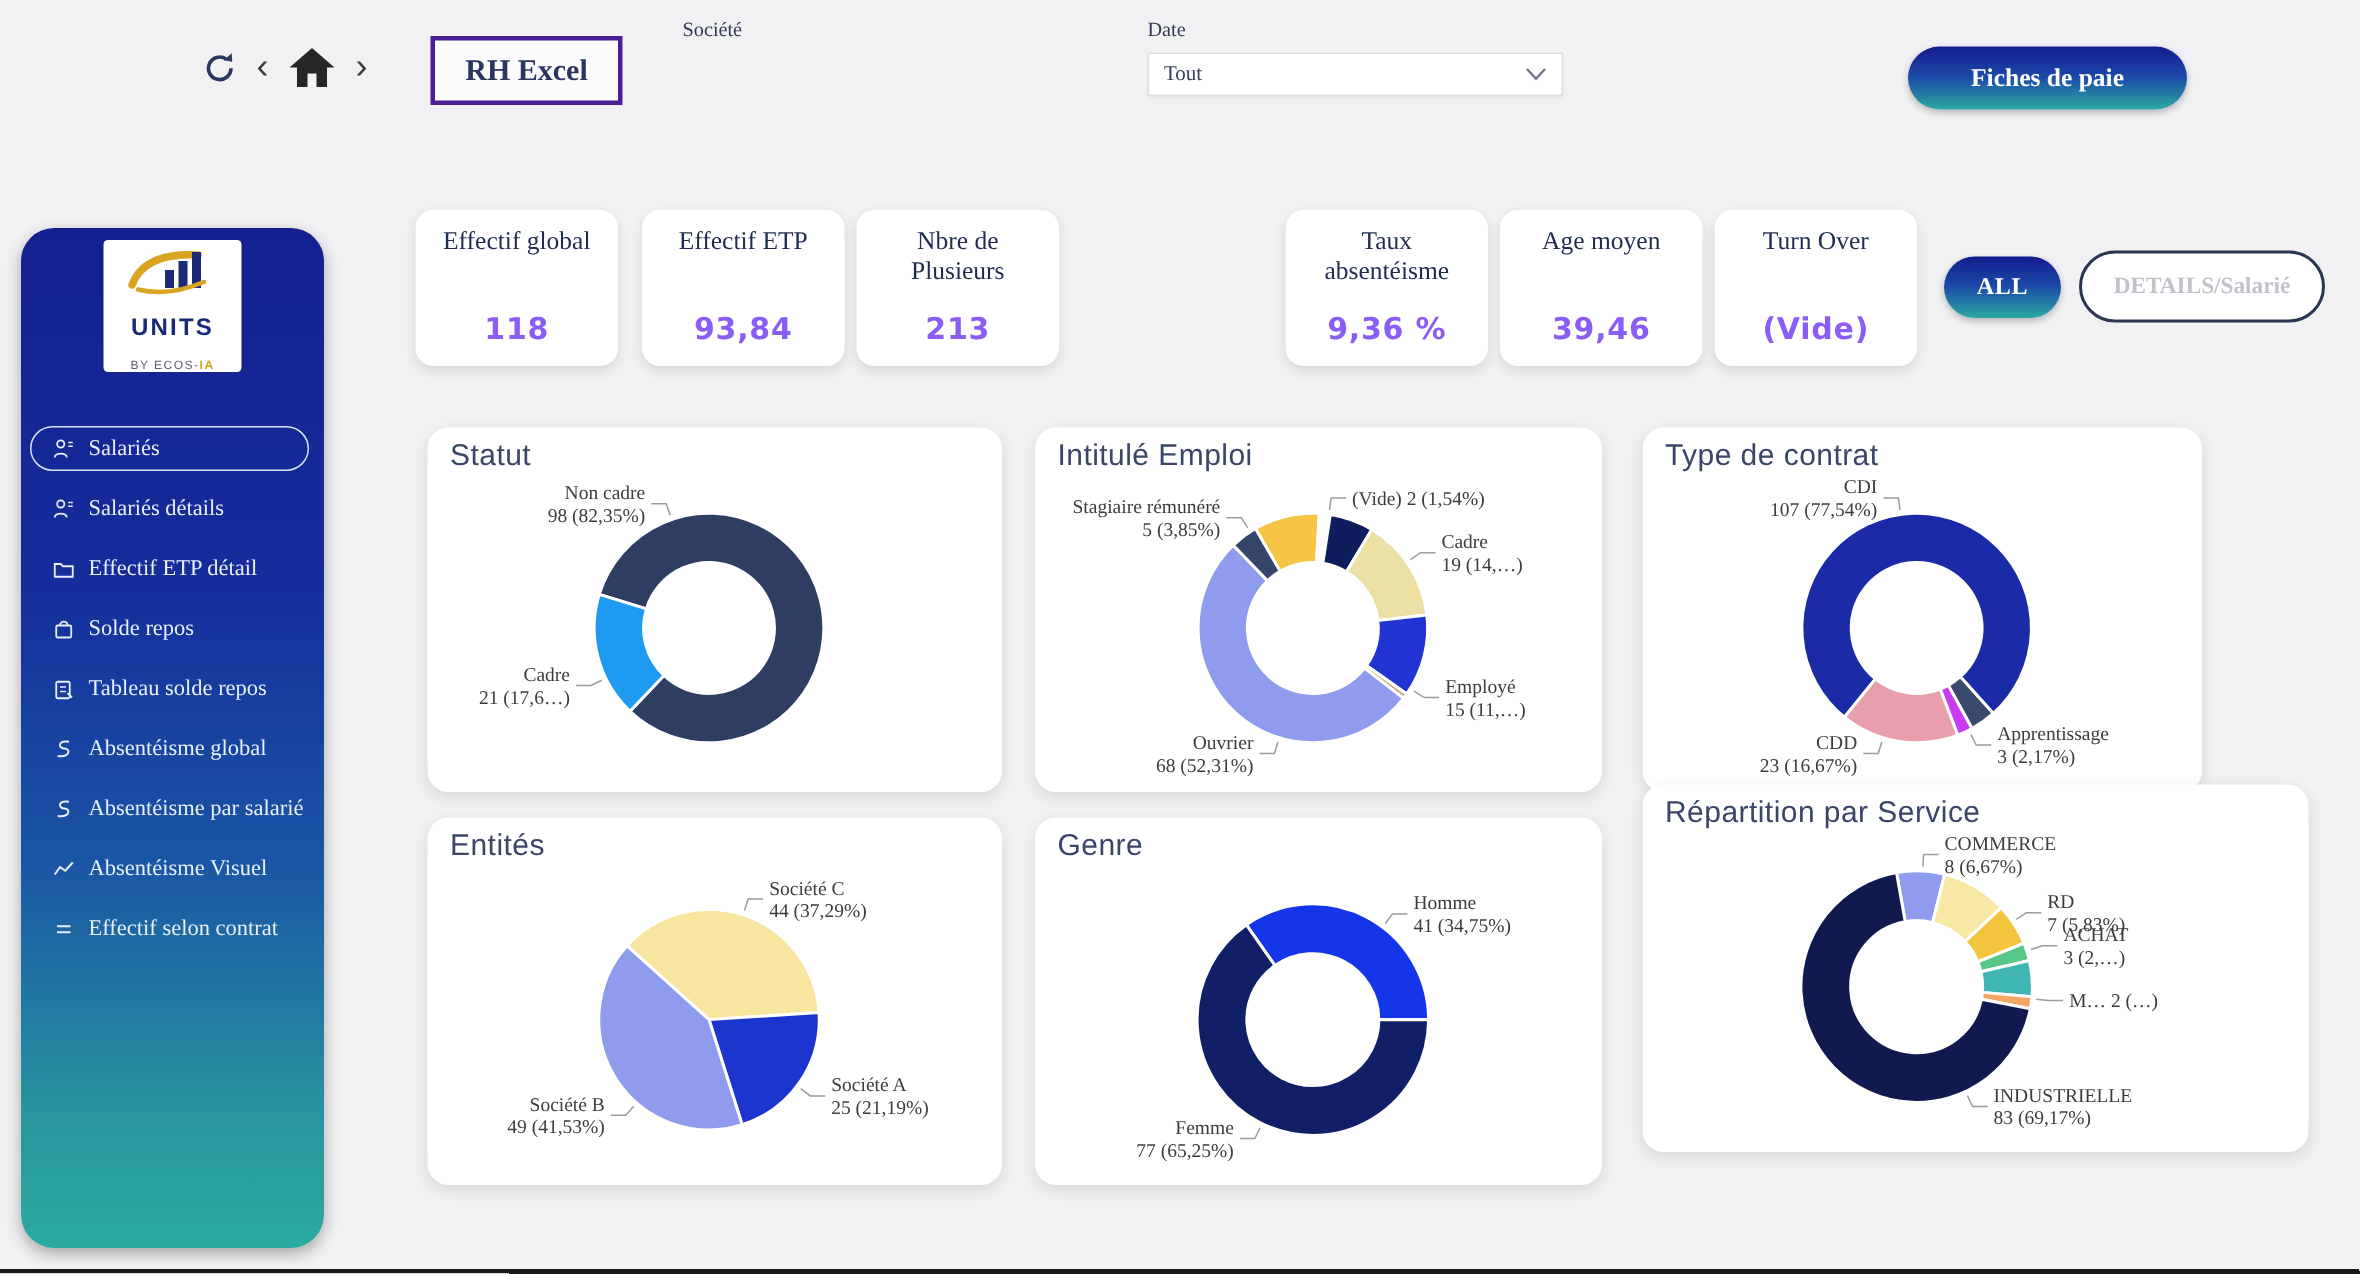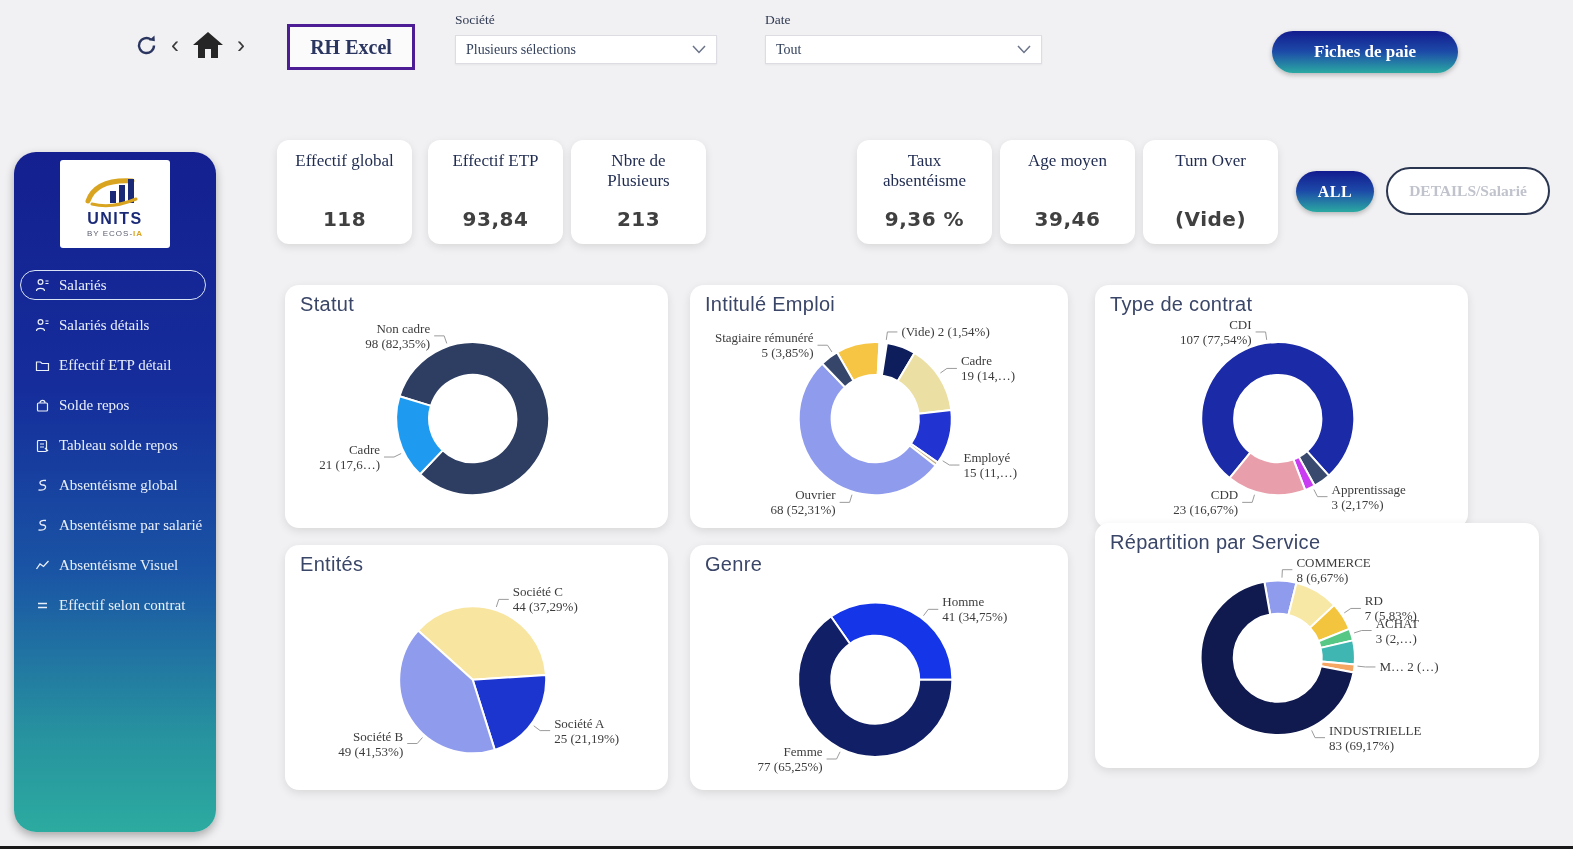--- a/index.html
+++ b/index.html
@@ -27,39 +27,39 @@
   #btn-fiches { left:1272px; top:31px; width:186px; height:42px; font-size:17px; }
   #btn-all { left:1296px; top:171px; width:78px; height:41px; font-size:16px; letter-spacing:0.5px; }
   #btn-details { position:absolute; left:1386px; top:167px; width:164px; height:48px; border-radius:24px;
                  background:#ffffff; border:2px solid #2a3550; display:flex; align-items:center; justify-content:center;
                  font-family:"Liberation Serif",serif; font-weight:bold; font-size:15.5px; color:#c0c3cc; cursor:pointer; }
 
   
   .sidebar { position:absolute; left:14px; top:152px; width:202px; height:680px; border-radius:22px;
              background:linear-gradient(180deg,#14208f 0%,#152d9b 35%,#1a55a5 62%,#27939f 86%,#2caba0 100%);
              box-shadow:0 4px 10px rgba(0,0,0,0.3); padding:8px 0 0 0; }
-  .logo-box { width:110px; height:88px; background:#ffffff; margin:0 auto; border-radius:3px;
-              display:flex; flex-direction:column; align-items:center; justify-content:center; padding-top:2px; }
+  .logo-box { width:92px; height:88px; background:#ffffff; margin:0 auto; border-radius:3px;
+              display:flex; flex-direction:column; align-items:center; justify-content:space-between; padding-top:2px; }
   .logo-brand { font-family:"Liberation Sans",sans-serif; font-weight:bold; font-size:16px; letter-spacing:1.5px; color:#1b2a77; margin-top:1px; }
   .logo-sub { font-size:8px; letter-spacing:1px; color:#5a5f6e; margin-top:1px; }
   .logo-sub .gold { color:#d9a520; font-weight:bold; }
-  .nav-list { margin-top:22px; }
+  .nav-list { margin-top:36px; }
   .nav-item { position:relative; height:30px; margin:0 10px 10px 6px; display:flex; align-items:center;
               padding-left:14px; gap:9px; cursor:pointer; border-radius:16px; border:1.5px solid transparent; }
   .nav-item.active { border-color:#d7e3f4; }
   .nav-item .nlabel { font-family:"Liberation Serif",serif; font-size:15px; color:#eaf0fa; white-space:nowrap; }
   .nav-ic { width:15px; height:15px; flex:0 0 15px; }
 
   
   .kpi-card { position:absolute; top:140px; width:135px; height:104px; background:#ffffff; border-radius:12px;
               box-shadow:0 3px 8px rgba(0,0,0,0.10); display:flex; flex-direction:column; align-items:center; }
   .kpi-label { font-family:"Liberation Serif",serif; font-size:17px; color:#1f2b50; text-align:center;
                line-height:1.18; padding-top:11px; width:112px; }
   .kpi-value { margin-top:auto; padding-bottom:13px; font-family:"DejaVu Sans",sans-serif; font-size:20px;
-               font-weight:bold; color:#404040; letter-spacing:0.5px; }
+               font-weight:bold; color:#8b5cf6; letter-spacing:0.5px; }
 
   
   .chart-card { position:absolute; background:#ffffff; border-radius:14px; box-shadow:0 3px 10px rgba(0,0,0,0.10); overflow:hidden; }
   .chart-title { position:absolute; left:15px; top:8px; font-family:"Liberation Sans",sans-serif;
                  font-size:20px; color:#3a4668; letter-spacing:0.3px; z-index:2; }
   .chart-area { position:absolute; left:0; top:0; width:100%; height:100%; }
 
   .bottom-edge { position:absolute; left:0; bottom:0; width:100%; height:3px; background:#191919; }
 </style>
 </head>
@@ -80,26 +80,20 @@
           <path d="M17 2 L32 15 L27 15 L27 28 L20 28 L20 19 L14 19 L14 28 L7 28 L7 15 L2 15 Z" fill="#262626"></path>
         </svg>
     </span>
     <span class="chev">›</span>
   </div>
 
   <div class="rh-box">RH Excel</div>
 
   <div class="filter" id="filter-societe">
     <div class="flabel">Société</div>
-    <div class="fbox">
-      <span>Plusieurs sélections</span>
-      <svg width="14" height="9" viewBox="0 0 14 9">
-          <polyline points="1,1 7,7.5 13,1" fill="none" stroke="#6a7389" stroke-width="1.5"></polyline>
-        </svg>
-    </div>
   </div>
   <div class="filter" id="filter-date">
     <div class="flabel">Date</div>
     <div class="fbox">
       <span>Tout</span>
       <svg width="14" height="9" viewBox="0 0 14 9">
           <polyline points="1,1 7,7.5 13,1" fill="none" stroke="#6a7389" stroke-width="1.5"></polyline>
         </svg>
     </div>
   </div>

